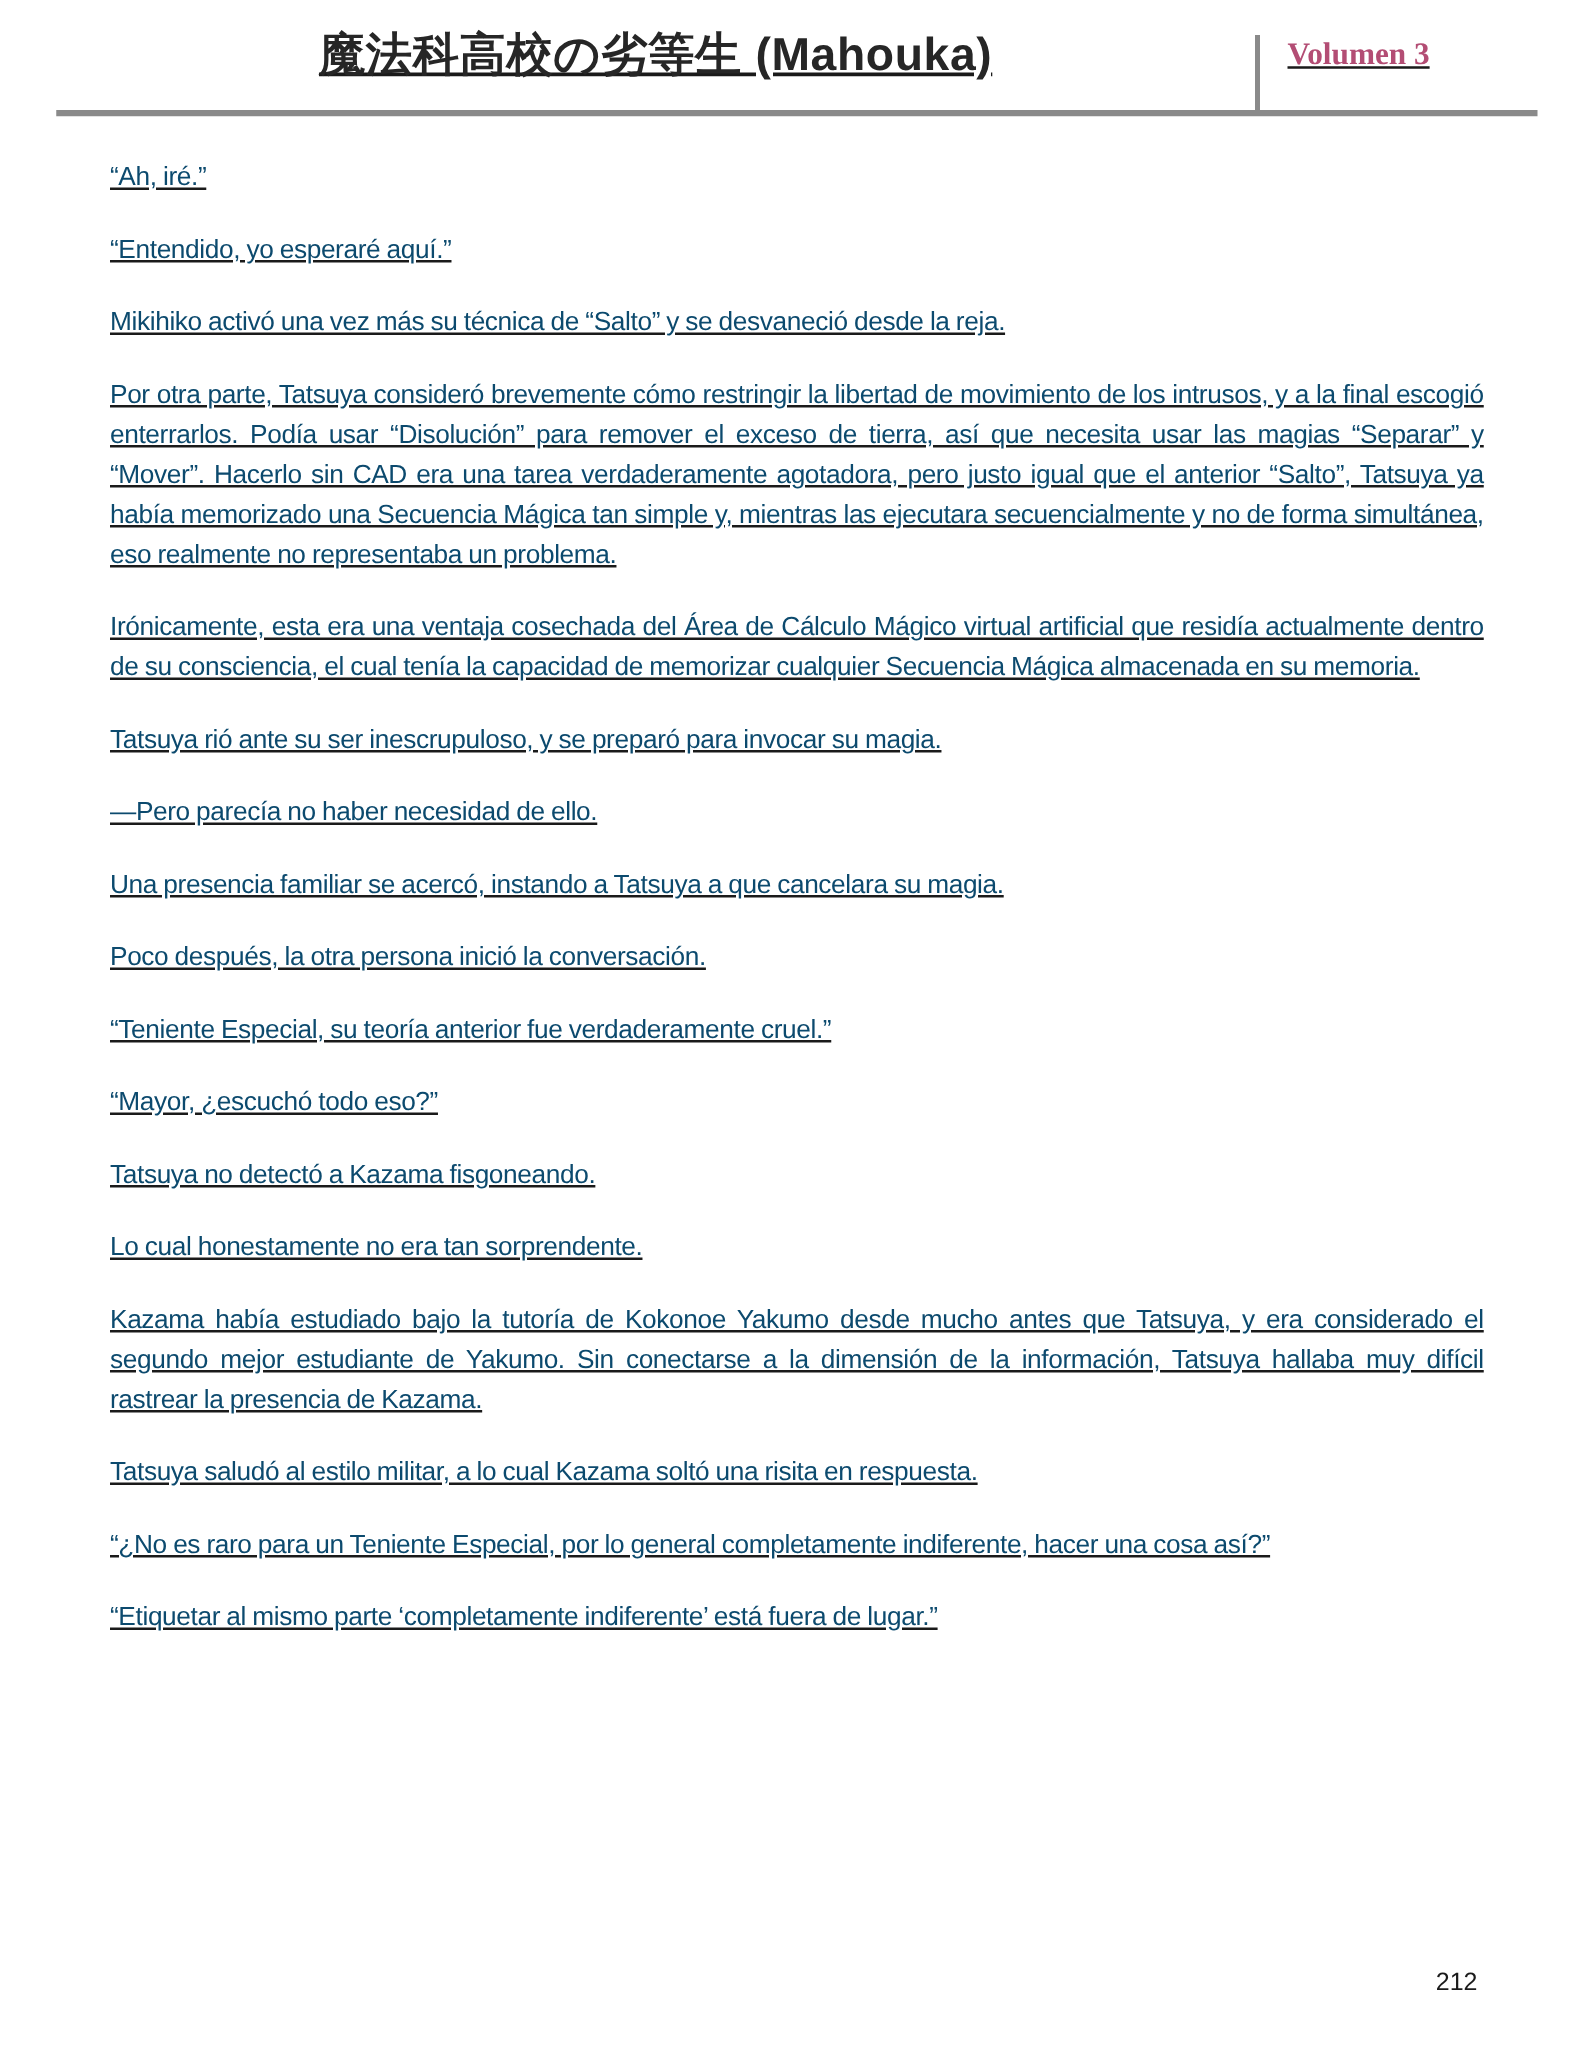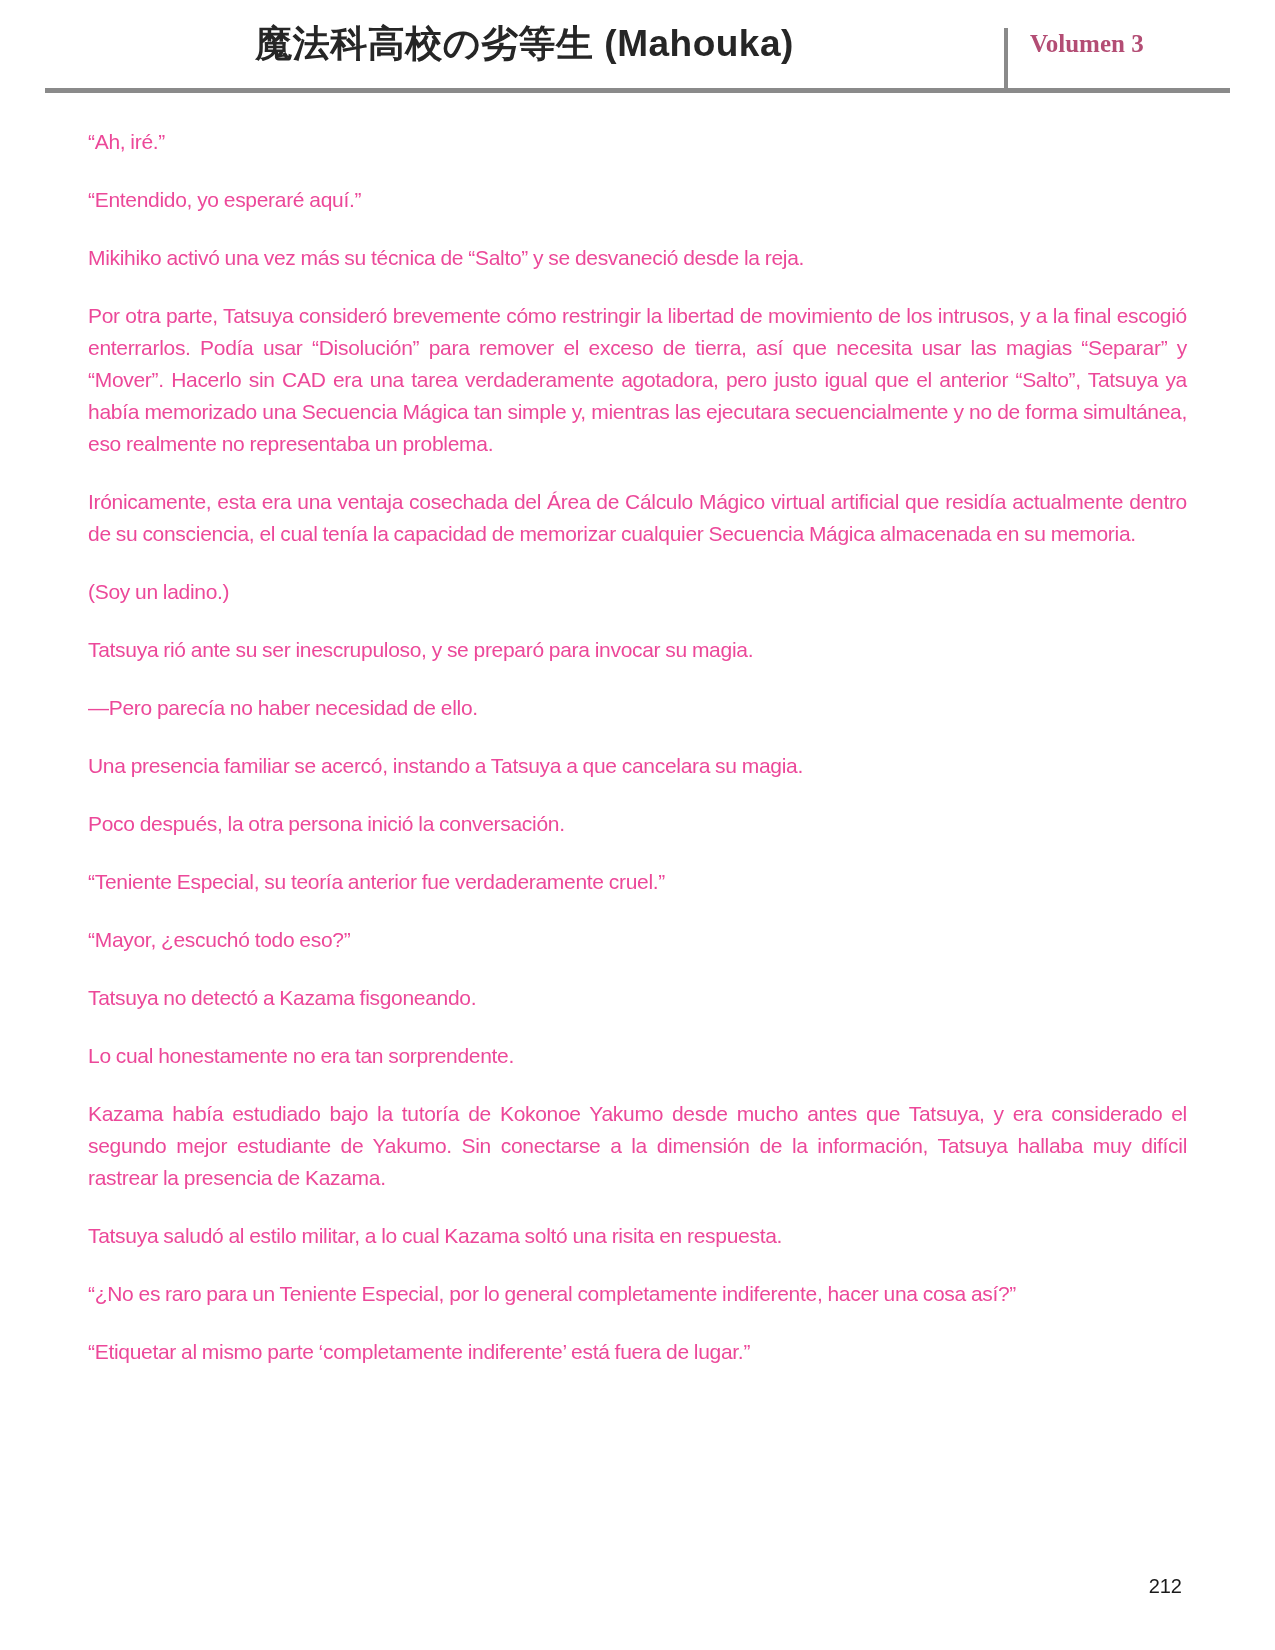--- a/index.html
+++ b/index.html
@@ -11,20 +11,21 @@
   .page {
     position: relative;
     width: 1275px;
     height: 1650px;
     margin: 0 auto;
     background: #ffffff;
     font-family: "Liberation Sans", "DejaVu Sans", sans-serif;
     color: #1a1a1a;
     overflow: hidden;
     box-sizing: border-box;
+    text-decoration: underline;
   }
 
   
   .header {
     display: flex;
     margin: 0 45px;
     height: 88px;
   }
   .header-left {
     flex: 1;
@@ -68,21 +69,21 @@
   .page-body {
     padding: 33px 88px 0 88px;
   }
   .para {
     margin: 0 0 26px 0;
     font-size: 21px;
     line-height: 32px;
     text-align: justify;
     letter-spacing: -0.3px;
     word-spacing: -0.5px;
-    color: #ec4899;
+    color: #0c4a6e;
   }
 
   
   .page-number {
     position: absolute;
     right: 93px;
     bottom: 52px;
     font-size: 20px;
     color: #1a1a1a;
   }
@@ -102,21 +103,20 @@
     </div>
   </div>
   <div class="header-rule"></div>
 
   <div class="page-body">
     <p class="para">“Ah, iré.”</p>
     <p class="para">“Entendido, yo esperaré aquí.”</p>
     <p class="para">Mikihiko activó una vez más su técnica de “Salto” y se desvaneció desde la reja.</p>
     <p class="para">Por otra parte, Tatsuya consideró brevemente cómo restringir la libertad de movimiento de los intrusos, y a la final escogió enterrarlos. Podía usar “Disolución” para remover el exceso de tierra, así que necesita usar las magias “Separar” y “Mover”. Hacerlo sin CAD era una tarea verdaderamente agotadora, pero justo igual que el anterior “Salto”, Tatsuya ya había memorizado una Secuencia Mágica tan simple y, mientras las ejecutara secuencialmente y no de forma simultánea, eso realmente no representaba un problema.</p>
     <p class="para">Irónicamente, esta era una ventaja cosechada del Área de Cálculo Mágico virtual artificial que residía actualmente dentro de su consciencia, el cual tenía la capacidad de memorizar cualquier Secuencia Mágica almacenada en su memoria.</p>
-    <p class="para">(Soy un ladino.)</p>
     <p class="para">Tatsuya rió ante su ser inescrupuloso, y se preparó para invocar su magia.</p>
     <p class="para">—Pero parecía no haber necesidad de ello.</p>
     <p class="para">Una presencia familiar se acercó, instando a Tatsuya a que cancelara su magia.</p>
     <p class="para">Poco después, la otra persona inició la conversación.</p>
     <p class="para">“Teniente Especial, su teoría anterior fue verdaderamente cruel.”</p>
     <p class="para">“Mayor, ¿escuchó todo eso?”</p>
     <p class="para">Tatsuya no detectó a Kazama fisgoneando.</p>
     <p class="para">Lo cual honestamente no era tan sorprendente.</p>
     <p class="para">Kazama había estudiado bajo la tutoría de Kokonoe Yakumo desde mucho antes que Tatsuya, y era considerado el segundo mejor estudiante de Yakumo. Sin conectarse a la dimensión de la información, Tatsuya hallaba muy difícil rastrear la presencia de Kazama.</p>
     <p class="para">Tatsuya saludó al estilo militar, a lo cual Kazama soltó una risita en respuesta.</p>

